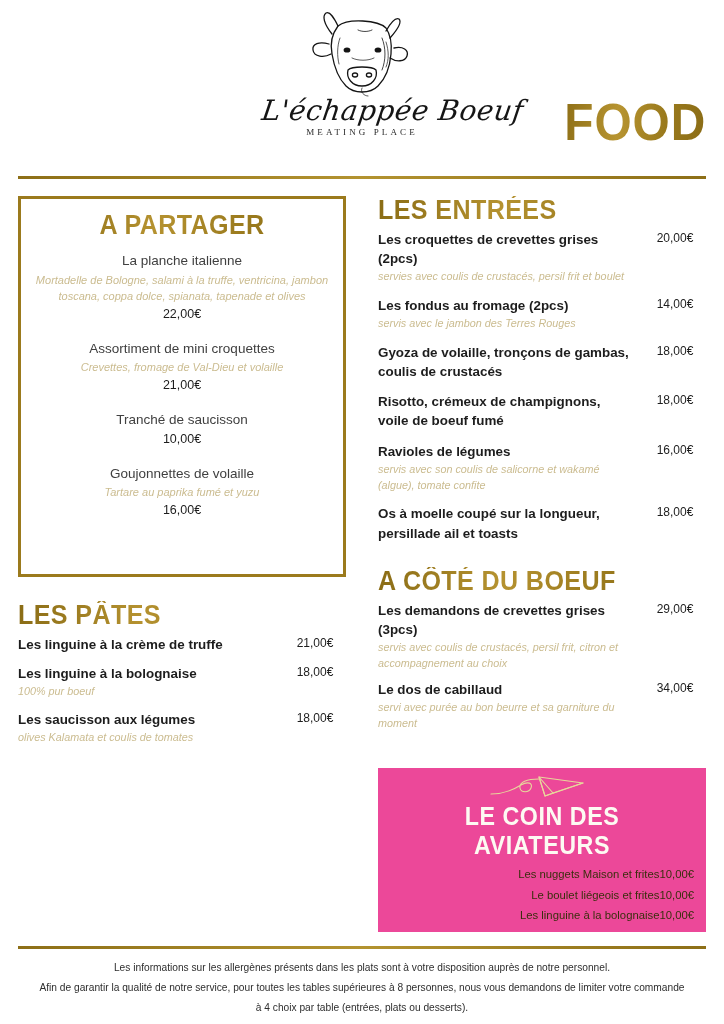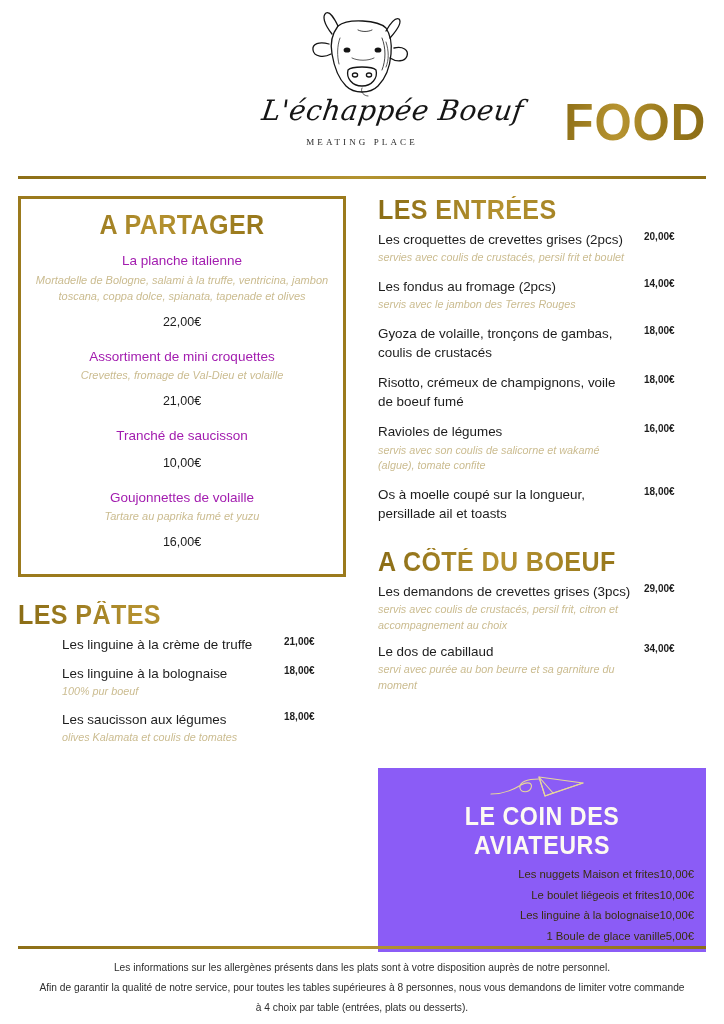--- a/index.html
+++ b/index.html
@@ -40,21 +40,21 @@
     letter-spacing: 0.5px;
     margin-top: -6px;
     white-space: nowrap;
     transform: skewX(-8deg);
   }
   .logo-sub {
     font-family: "Liberation Serif", serif;
     font-size: 9px;
     letter-spacing: 3.1px;
     color: #2a2a2a;
-    margin-top: 10px;
+    margin-top: 0;
   }
   .food-title {
     position: absolute;
     right: 18px;
     top: 96px;
     font-family: "Liberation Sans Narrow", "Liberation Sans", sans-serif;
     font-size: 52px;
     font-weight: 700;
     letter-spacing: 1px;
     line-height: 1;
@@ -118,81 +118,81 @@
     transform: scaleX(0.93);
     transform-origin: left center;
   }
   .framed-box .sec-title { transform: scaleX(0.93); transform-origin: center center; }
 
   
   .c-item { text-align: center; margin-bottom: 18px; }
   .c-item:last-child { margin-bottom: 0; }
   .c-name {
     font-size: 13.5px;
-    color: #a21caf;
+    color: #404040;
     line-height: 1.45;
   }
   .c-desc {
     font-size: 11px;
     font-style: italic;
     color: #cbbc90;
     line-height: 1.5;
     margin-top: 1px;
   }
   .c-price {
     font-size: 12.5px;
     color: #1d1d1d;
-    margin-top: 10px;
+    margin-top: 2px;
   }
 
   
   .r-item {
     display: flex;
     align-items: flex-start;
     margin-bottom: 11px;
   }
   .r-main { flex: 1 1 auto; padding-right: 10px; }
   .r-name {
     font-size: 13.4px;
     color: #1d1d1d;
     line-height: 1.42;
+    font-weight: bold;
   }
   .r-desc {
     font-size: 10.8px;
     font-style: italic;
     color: #cbbc90;
     line-height: 1.48;
     margin-top: 1px;
   }
   .r-price {
     flex: 0 0 62px;
-    text-align: left;
-    font-size: 10px;
+    text-align: center;
+    font-size: 12px;
     color: #1d1d1d;
     line-height: 1.42;
     white-space: nowrap;
-    font-weight: bold;
   }
 
   
   .pates { margin-top: 24px; }
-  .pates .r-item { margin-bottom: 10px; margin-left: 44px; }
+  .pates .r-item { margin-bottom: 10px; }
 
   
   .cote { margin-top: 24px; }
   .cote .r-item { margin-bottom: 8px; }
 
   
   .gold-box {
     position: absolute;
     left: 378px;
     top: 768px;
     width: 328px;
-    height: 184px;
-    background: #8b5cf6;
+    height: 164px;
+    background: #ec4899;
     box-sizing: border-box;
     padding: 6px 12px 24px;
     overflow: hidden;
   }
   .plane-wrap {
     height: 30px;
     text-align: center;
   }
   .gold-title {
     text-align: center;

